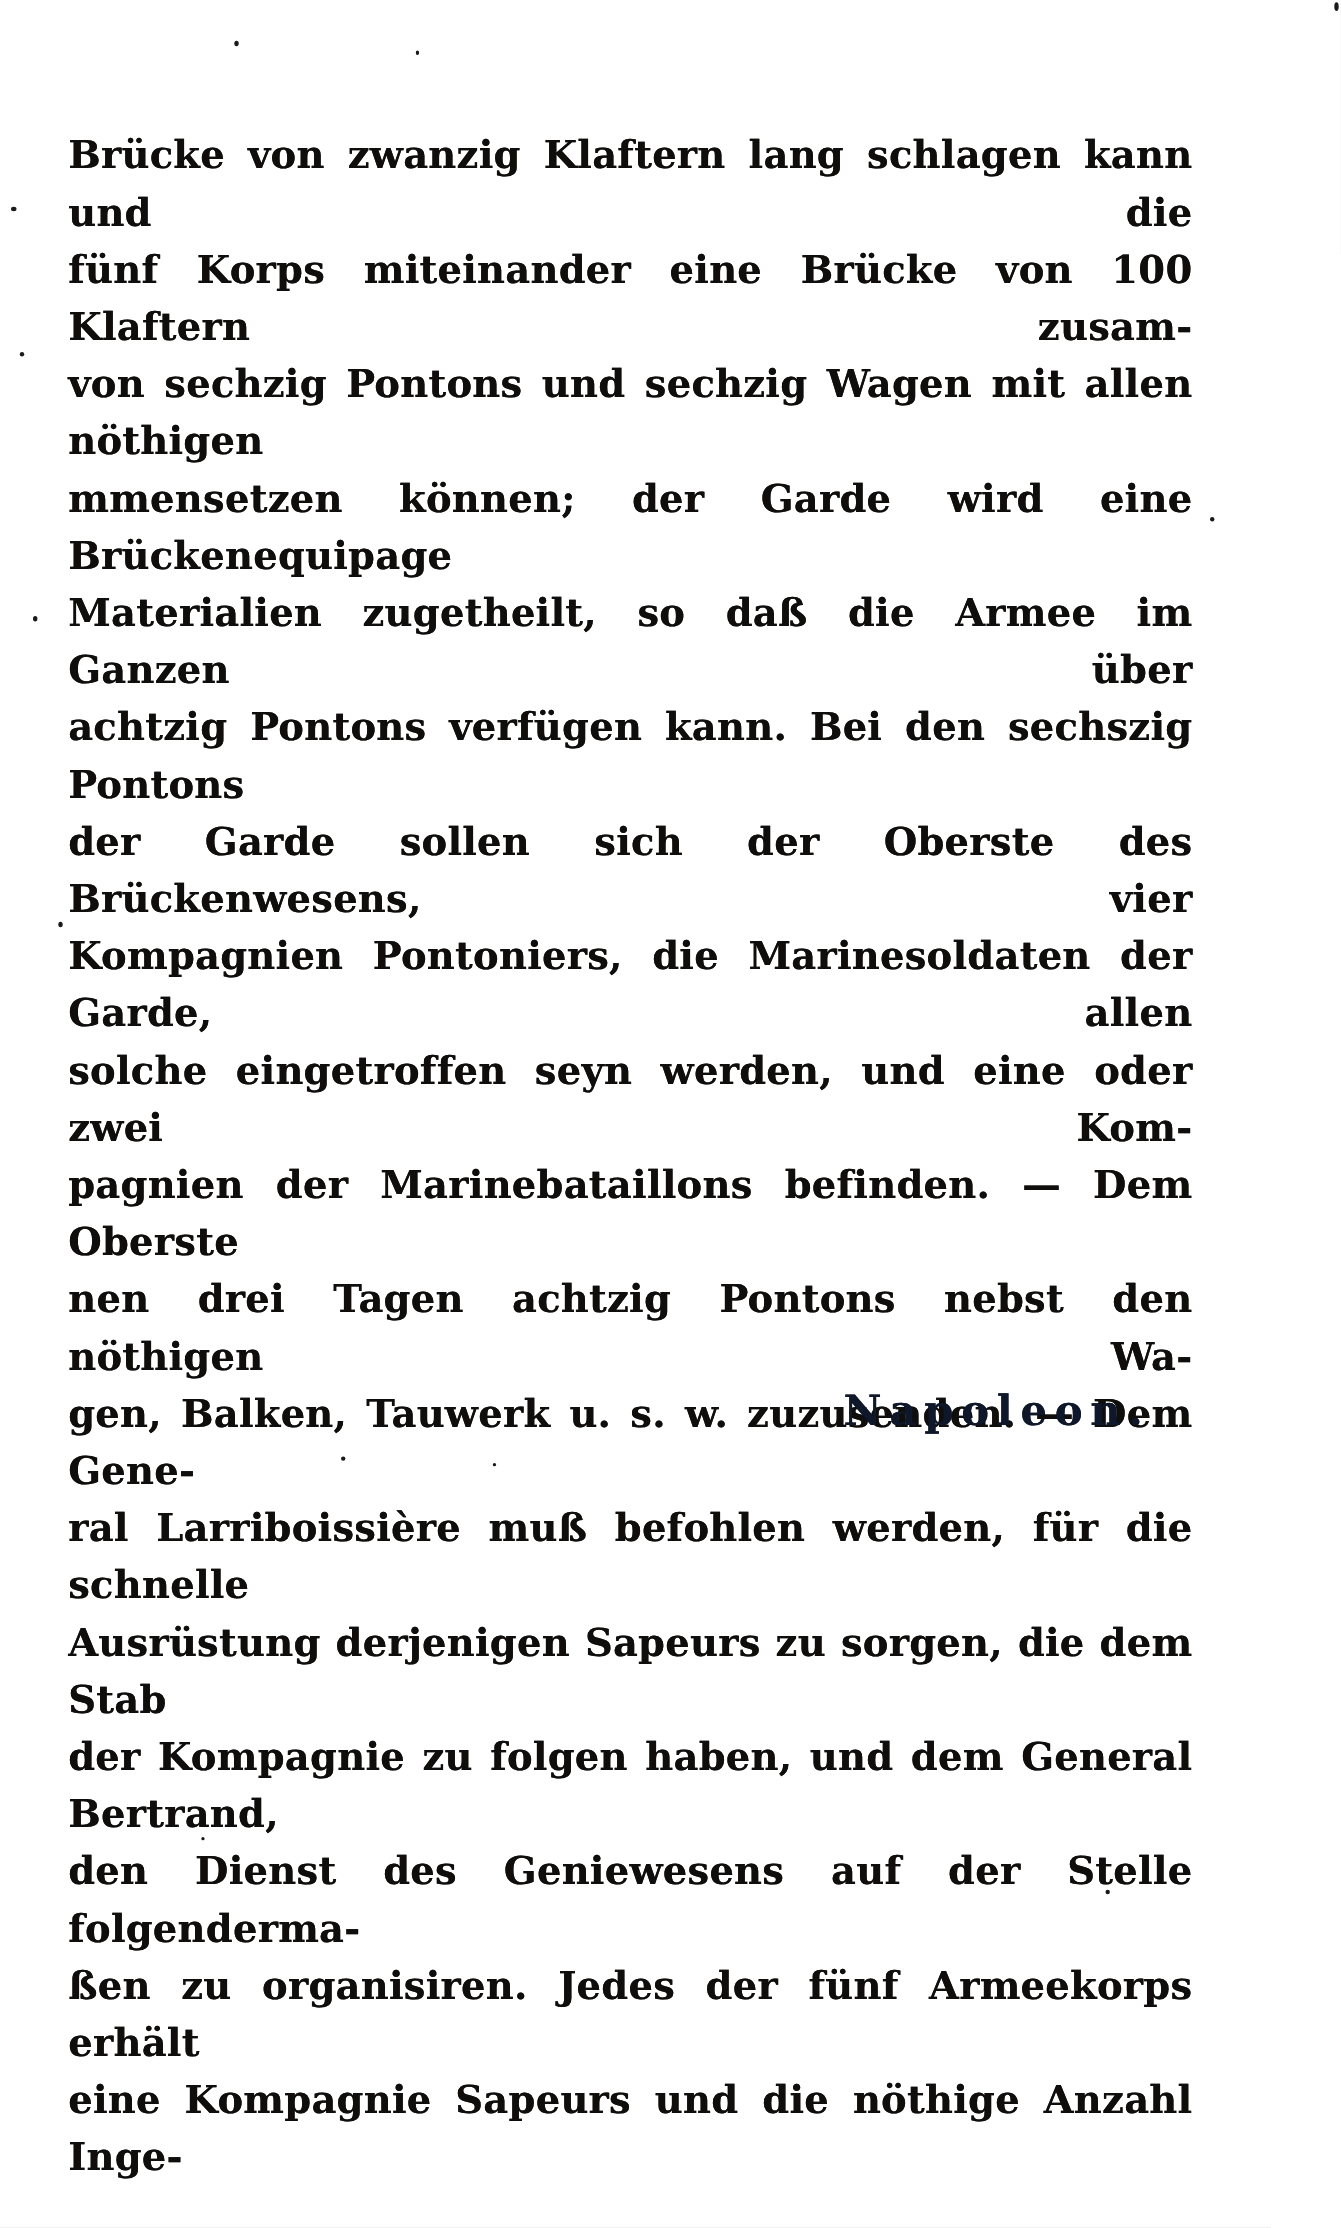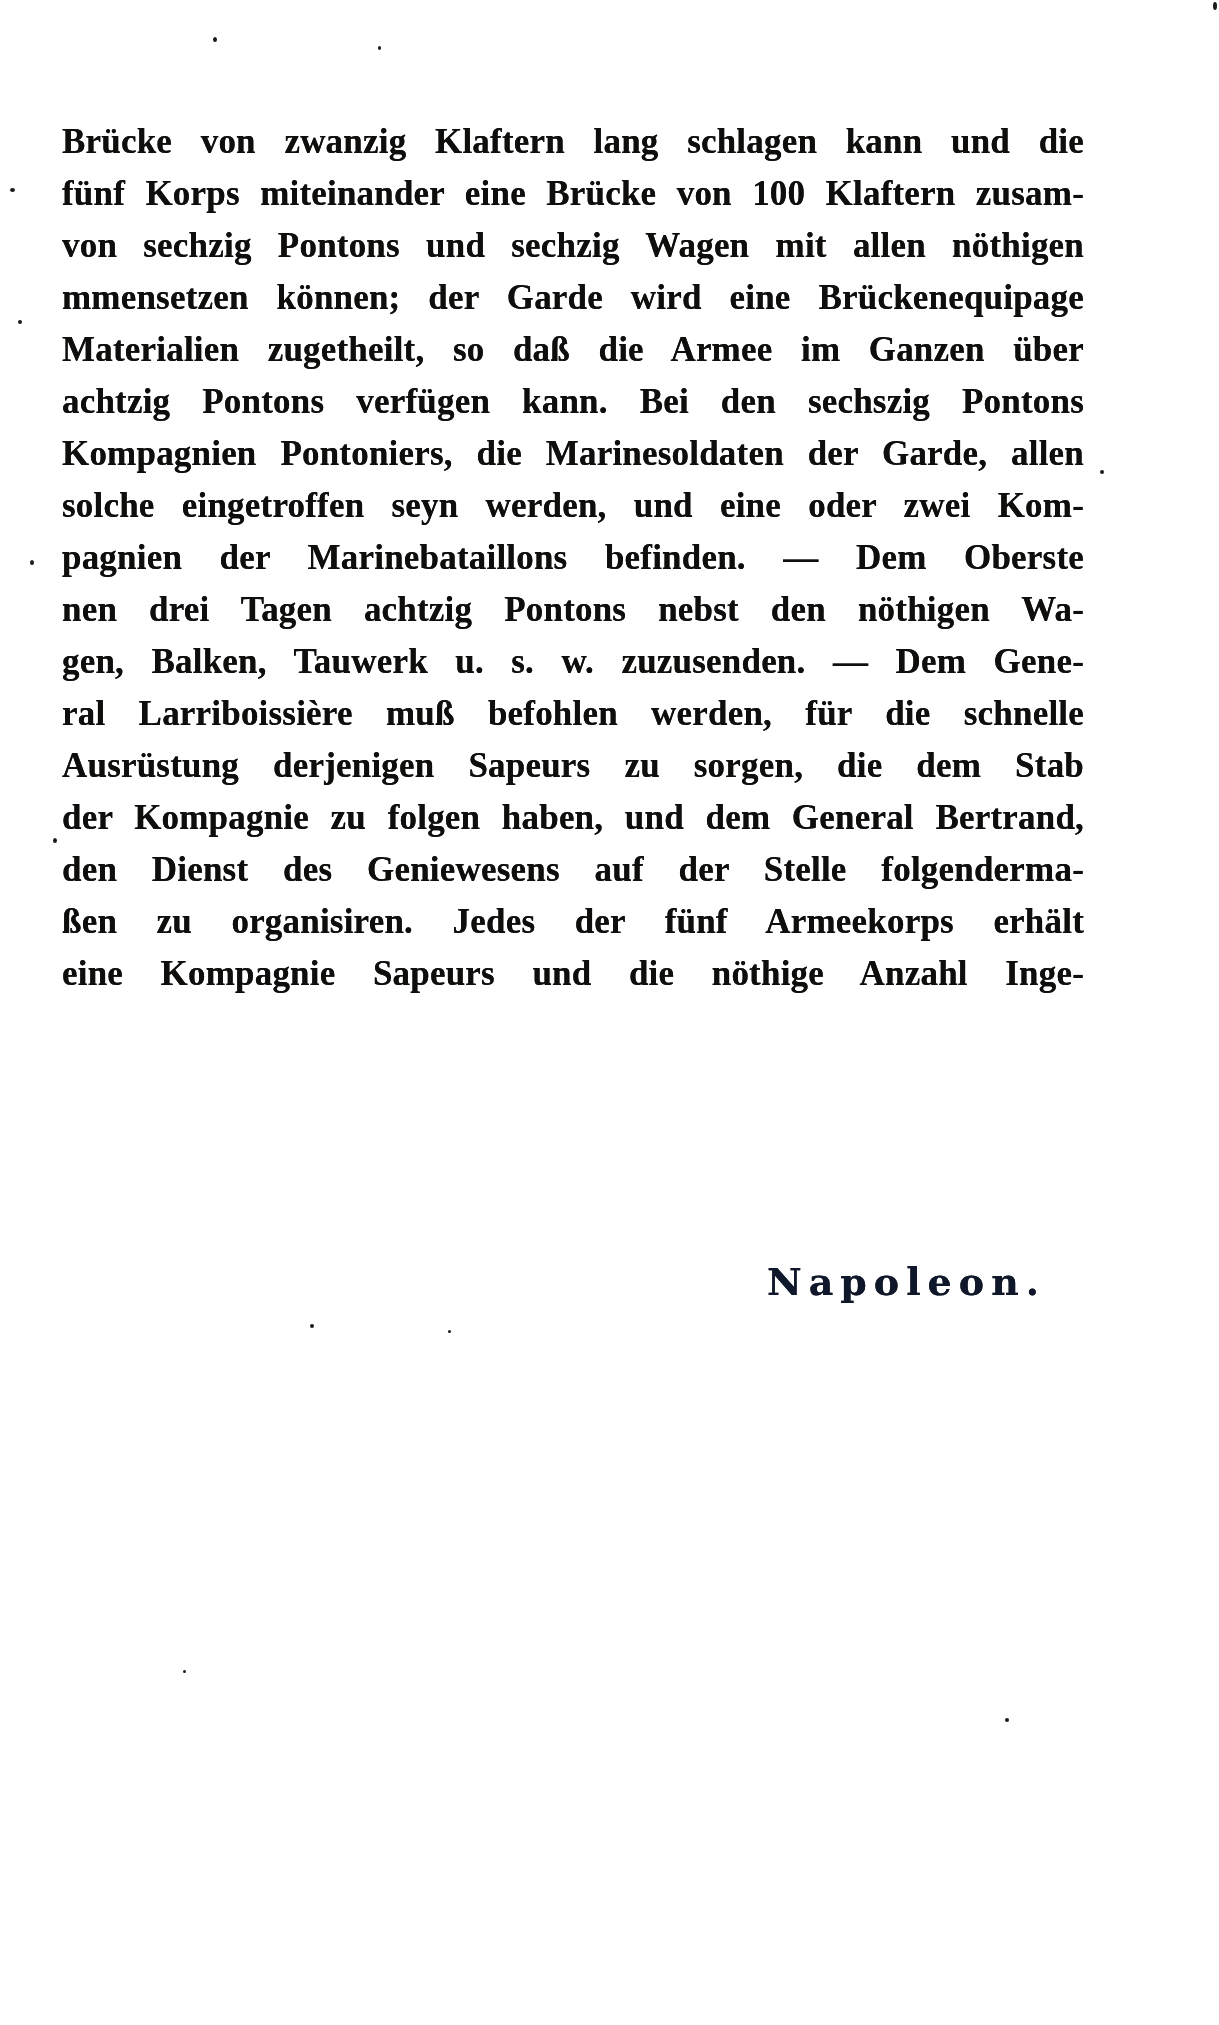--- a/index.html
+++ b/index.html
@@ -26,21 +26,20 @@
     font-weight: bold;
     font-size: 35px;
     line-height: 52px;
     color: #0f0e0c;
     white-space: normal;
     text-align: justify;
     text-align-last: justify;
     letter-spacing: 0.2px;
     word-spacing: 1px;
     text-shadow: 0 0 0.5px rgba(10,10,10,0.85);
-    font-family: Liberation Serif, serif;
   }
   #signature-row {
     position: absolute;
     left: 62px;
     top: 1256px;
     width: 1022px;
     box-sizing: border-box;
     padding-right: 38px;
     text-align: right;
   }
@@ -63,20 +62,21 @@
 
 <div id="page">
 
   <div id="text-block">
     <div class="line">Brücke von zwanzig Klaftern lang schlagen kann und die</div>
     <div class="line">fünf Korps miteinander eine Brücke von 100 Klaftern zusam-</div>
     <div class="line">von sechzig Pontons und sechzig Wagen mit allen nöthigen</div>
     <div class="line">mmensetzen können; der Garde wird eine Brückenequipage</div>
     <div class="line">Materialien zugetheilt, so daß die Armee im Ganzen über</div>
     <div class="line">achtzig Pontons verfügen kann.  Bei den sechszig Pontons</div>
+    <div class="line">der Garde sollen sich der Oberste des Brückenwesens, vier</div>
     <div class="line">Kompagnien Pontoniers, die Marinesoldaten der Garde, allen</div>
     <div class="line">solche eingetroffen seyn werden, und eine oder zwei Kom-</div>
     <div class="line">pagnien der Marinebataillons befinden. — Dem Oberste</div>
     <div class="line">nen drei Tagen achtzig Pontons nebst den nöthigen Wa-</div>
     <div class="line">gen, Balken, Tauwerk u. s. w. zuzusenden. — Dem Gene-</div>
     <div class="line">ral Larriboissière muß befohlen werden, für die schnelle</div>
     <div class="line">Ausrüstung derjenigen Sapeurs zu sorgen, die dem Stab</div>
     <div class="line">der Kompagnie zu folgen haben, und dem General Bertrand,</div>
     <div class="line">den Dienst des Geniewesens auf der Stelle folgenderma-</div>
     <div class="line">ßen zu organisiren.  Jedes der fünf Armeekorps erhält</div>

